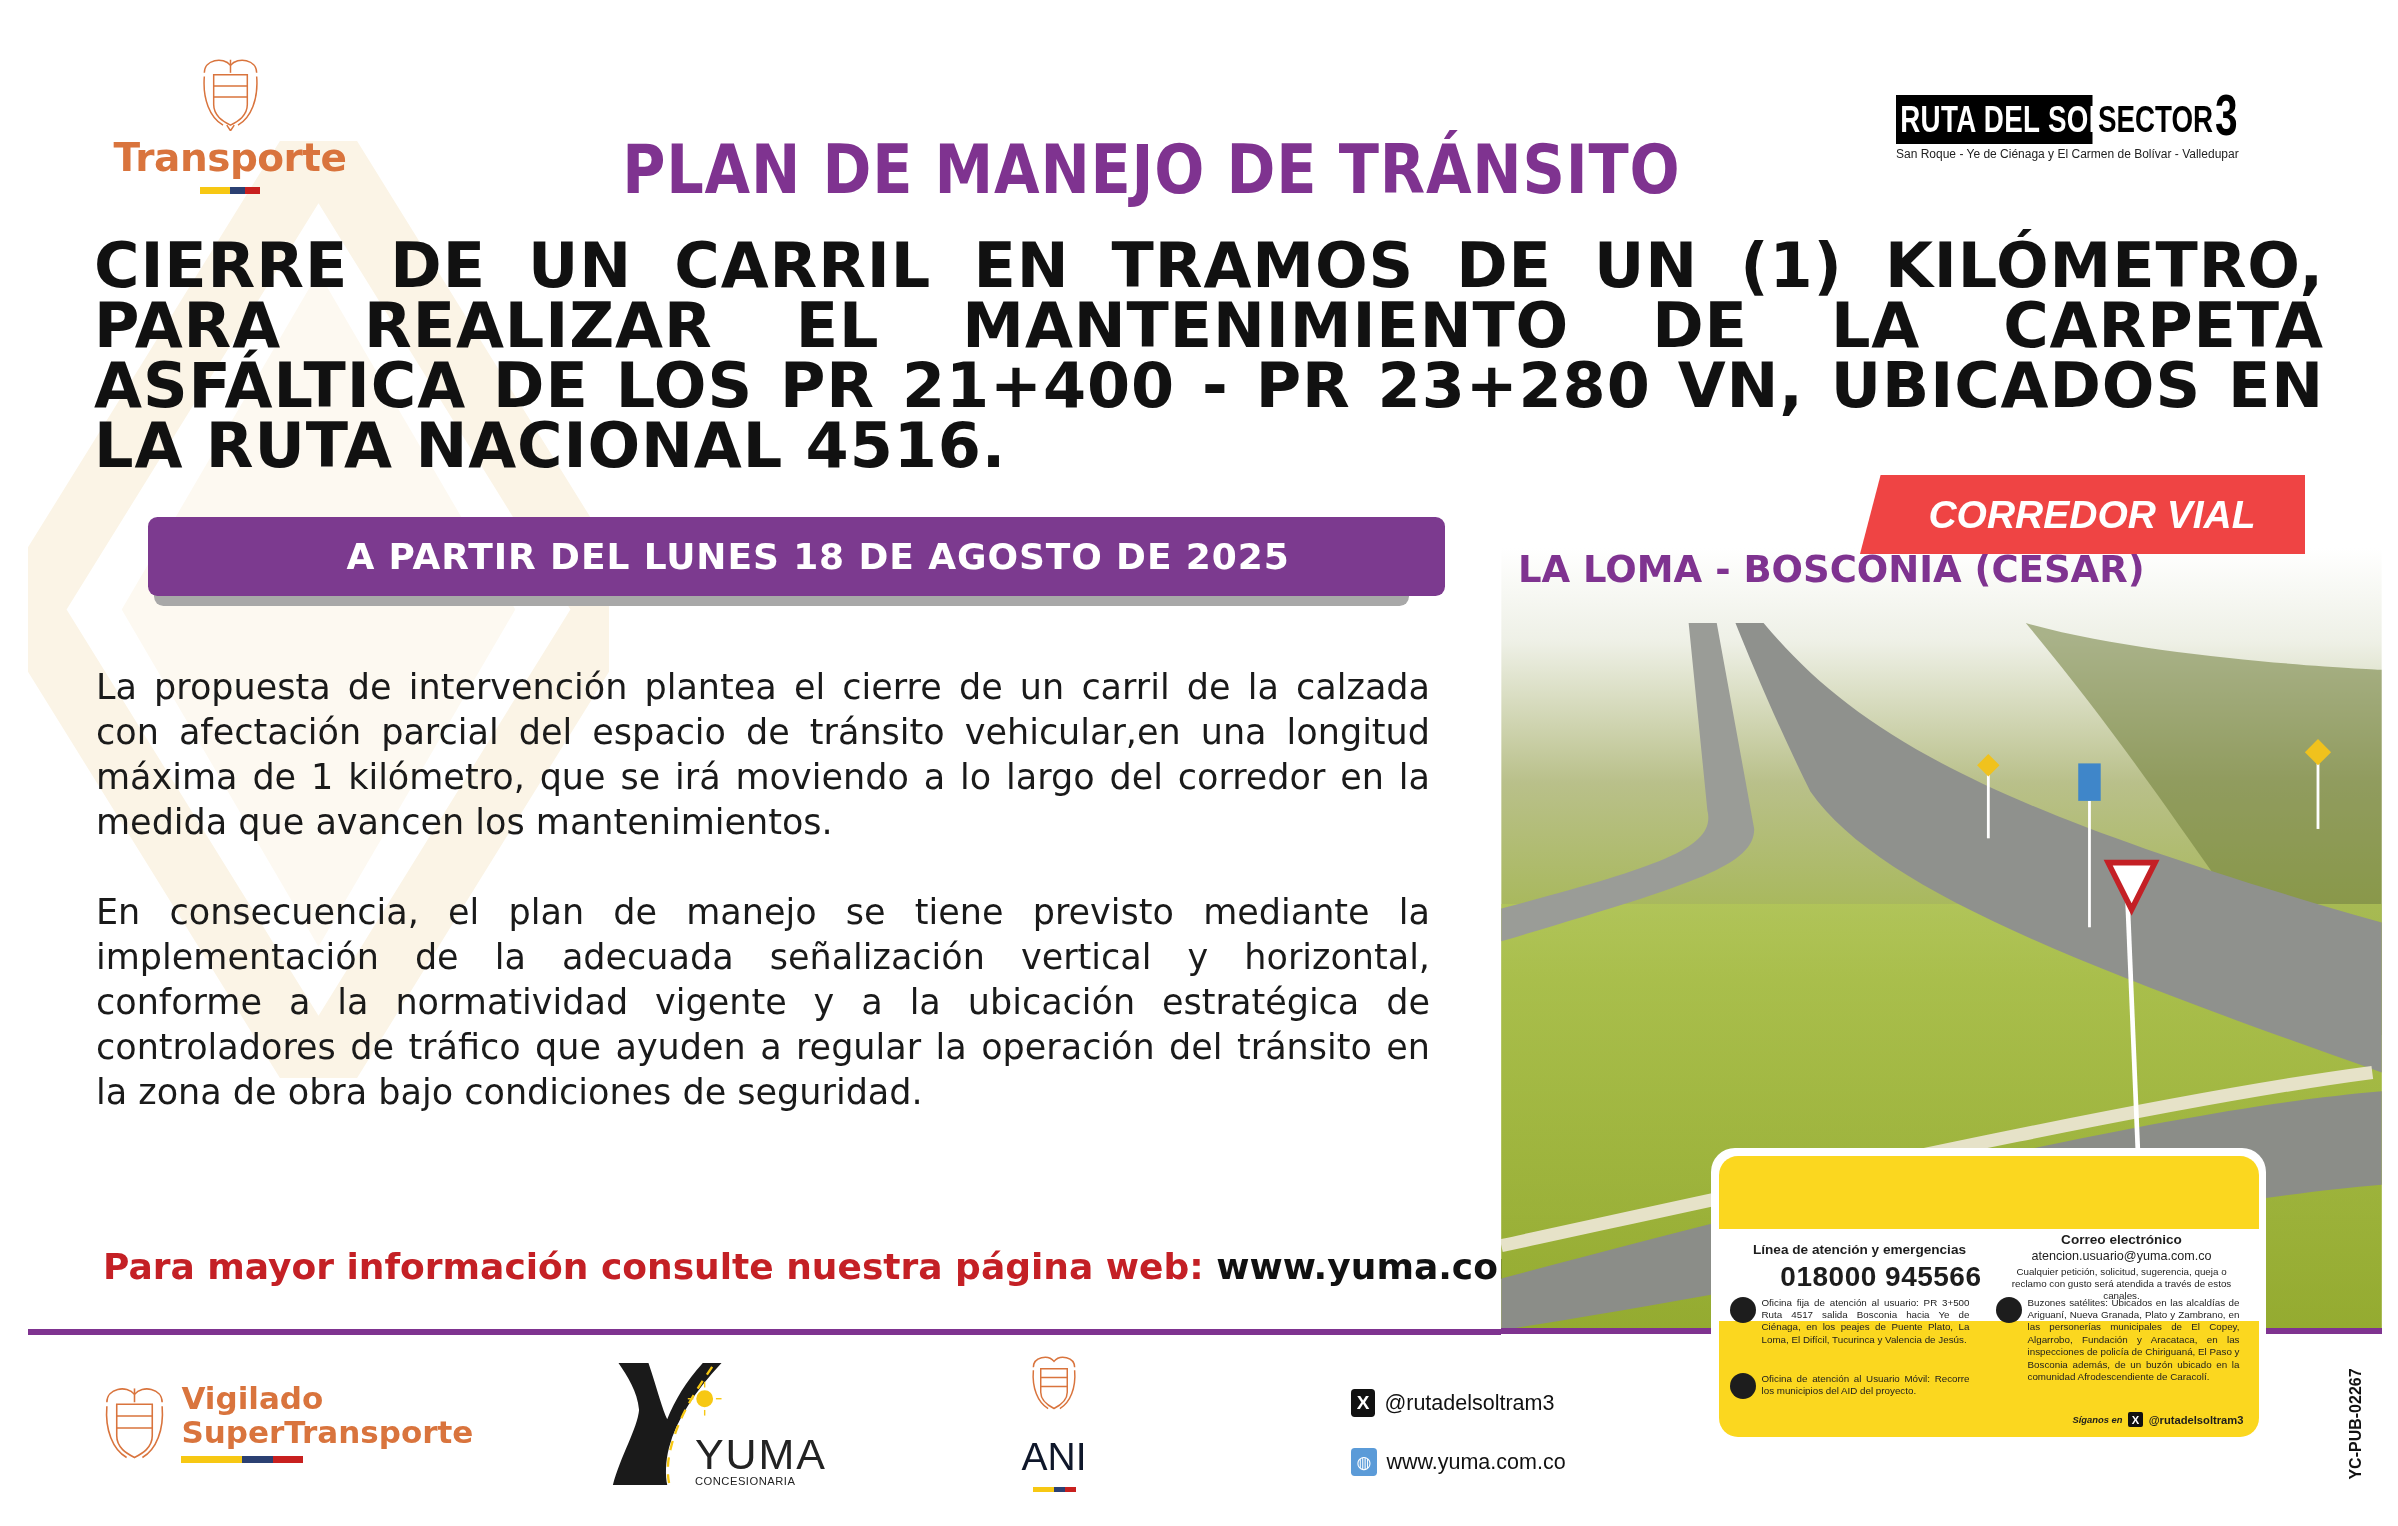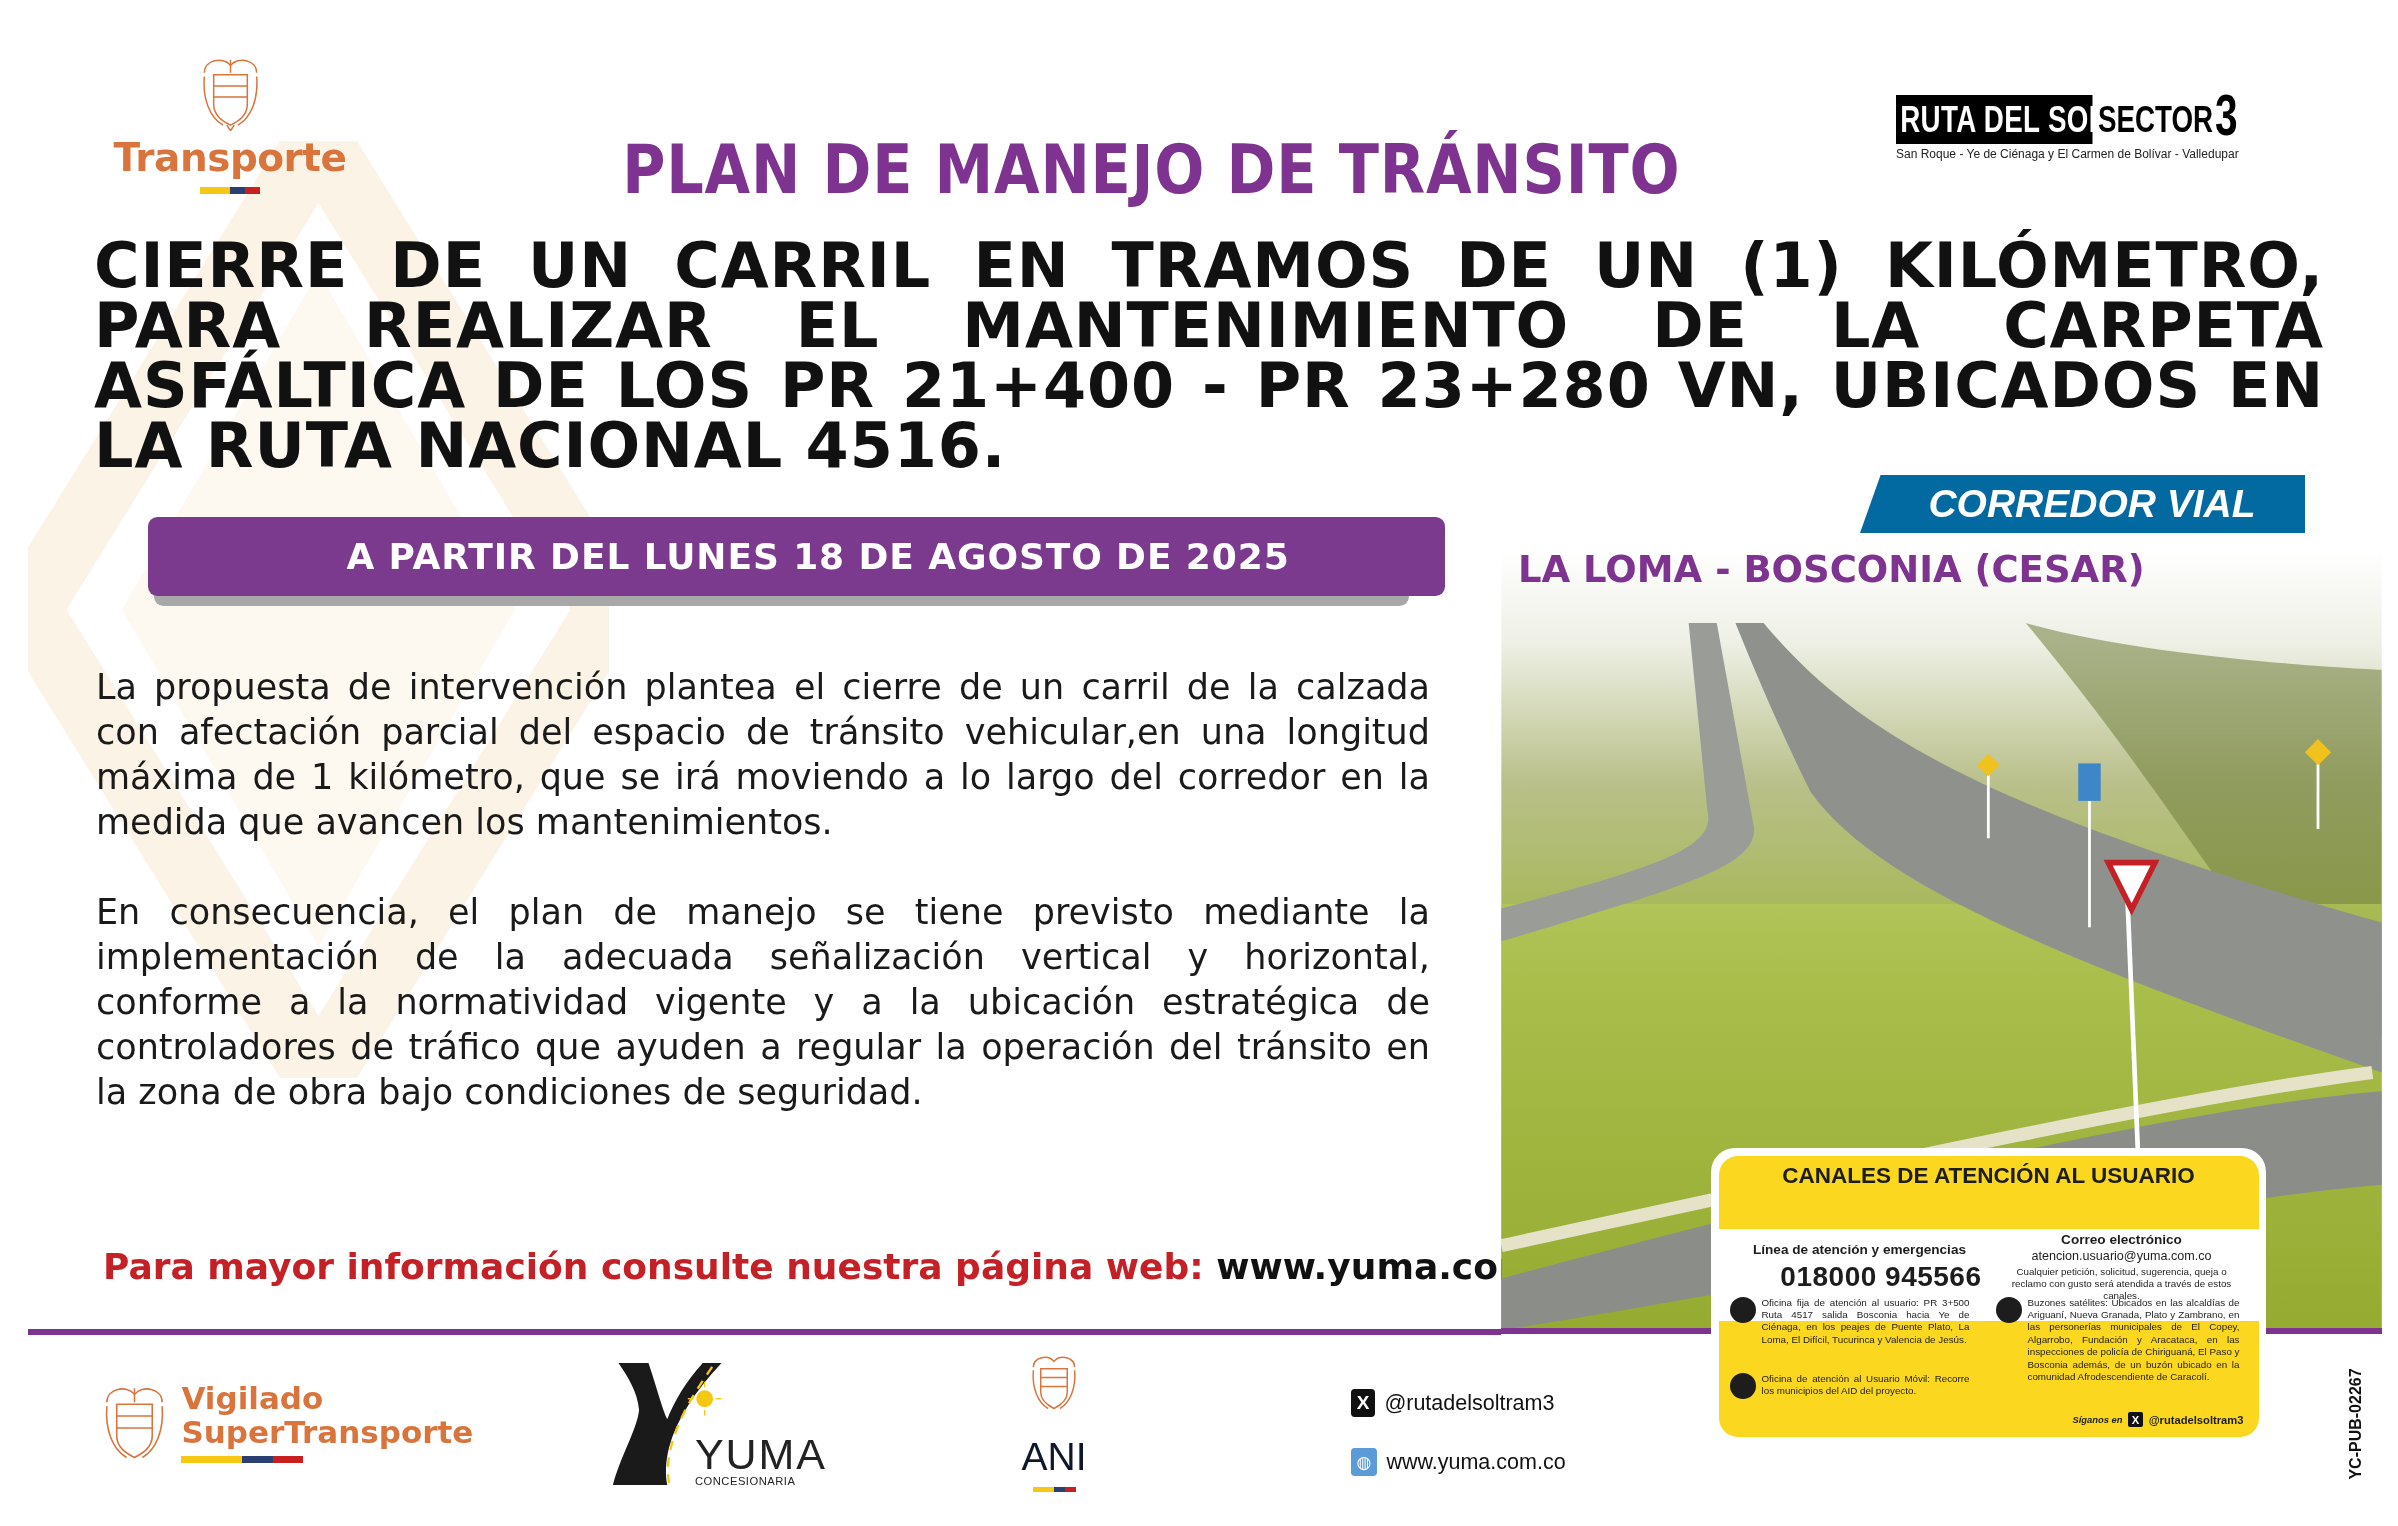--- a/index.html
+++ b/index.html
@@ -40,21 +40,21 @@
   .body-text { left:96px; width:1334px; color:#1a1a1a; font-family:"DejaVu Sans", sans-serif; font-size:35px; line-height:45px; text-align:justify; text-align-last:left; }
   .p1 { top:665px; }
   .p2 { top:890px; }
 
   
   .more-info { left:103px; top:1246px; font-family:"DejaVu Sans", sans-serif; font-weight:bold; font-size:36px; white-space:nowrap; }
   .more-info .red { color:#c42025; }
   .more-info .blk { color:#111; }
 
   
-  .corredor { left:1860px; top:475px; width:445px; height:58px; background:#0369a1; clip-path:polygon(20.6px 0,100% 0,100% 100%,0 100%); display:flex; align-items:center; justify-content:center; }
+  .corredor { left:1860px; top:475px; width:445px; height:79px; background:#ef4444; clip-path:polygon(20.6px 0,100% 0,100% 100%,0 100%); display:flex; align-items:center; justify-content:center; }
   .corredor span { color:#fff; font-style:italic; font-weight:bold; font-size:39px; padding-left:19px; }
 
   
   .photo { left:1501px; top:548px; width:881px; height:782px; overflow:hidden; }
   .photo svg { display:block; }
   .photo-purple-line { left:1501px; top:1328px; width:881px; height:5.6px; background:#7f3390; }
   .route-label { left:1518px; top:548px; color:#7f3390; font-family:"DejaVu Sans", sans-serif; font-weight:bold; font-size:37px; white-space:nowrap; }
 
   
   .divider { left:28px; top:1329px; width:1473px; height:5.6px; background:#7f3390; }
@@ -197,21 +197,20 @@
 <div class="abs route-label">LA LOMA - BOSCONIA (CESAR)</div>
 
 <div class="abs corredor">
   <span>CORREDOR VIAL</span>
 </div>
 
 <div class="abs divider"></div>
 
 <div class="abs canales">
   <div class="canales-inner">
-    <div class="c-title">CANALES DE ATENCIÓN AL USUARIO</div>
     <div class="c-white">
       <div class="c-line-label">Línea de atención y emergencias</div>
       <div class="c-phone">018000 945566</div>
       <div class="c-mail-label">Correo electrónico</div>
       <div class="c-mail">atencion.usuario@yuma.com.co</div>
       <div class="c-mail-desc">Cualquier petición, solicitud, sugerencia, queja o reclamo con gusto será atendida a través de estos canales.</div>
     </div>
     <div class="c-icon" style="left:11.2px;top:141px;"></div>
     <div class="c-item" style="left:43px;top:141px;width:208px;">Oficina fija de atención al usuario: PR 3+500 Ruta 4517 salida Bosconia hacia Ye de Ciénaga, en los peajes de Puente Plato, La Loma, El Difícil, Tucurinca y Valencia de Jesús.</div>
     <div class="c-icon" style="left:11.2px;top:217px;"></div>

